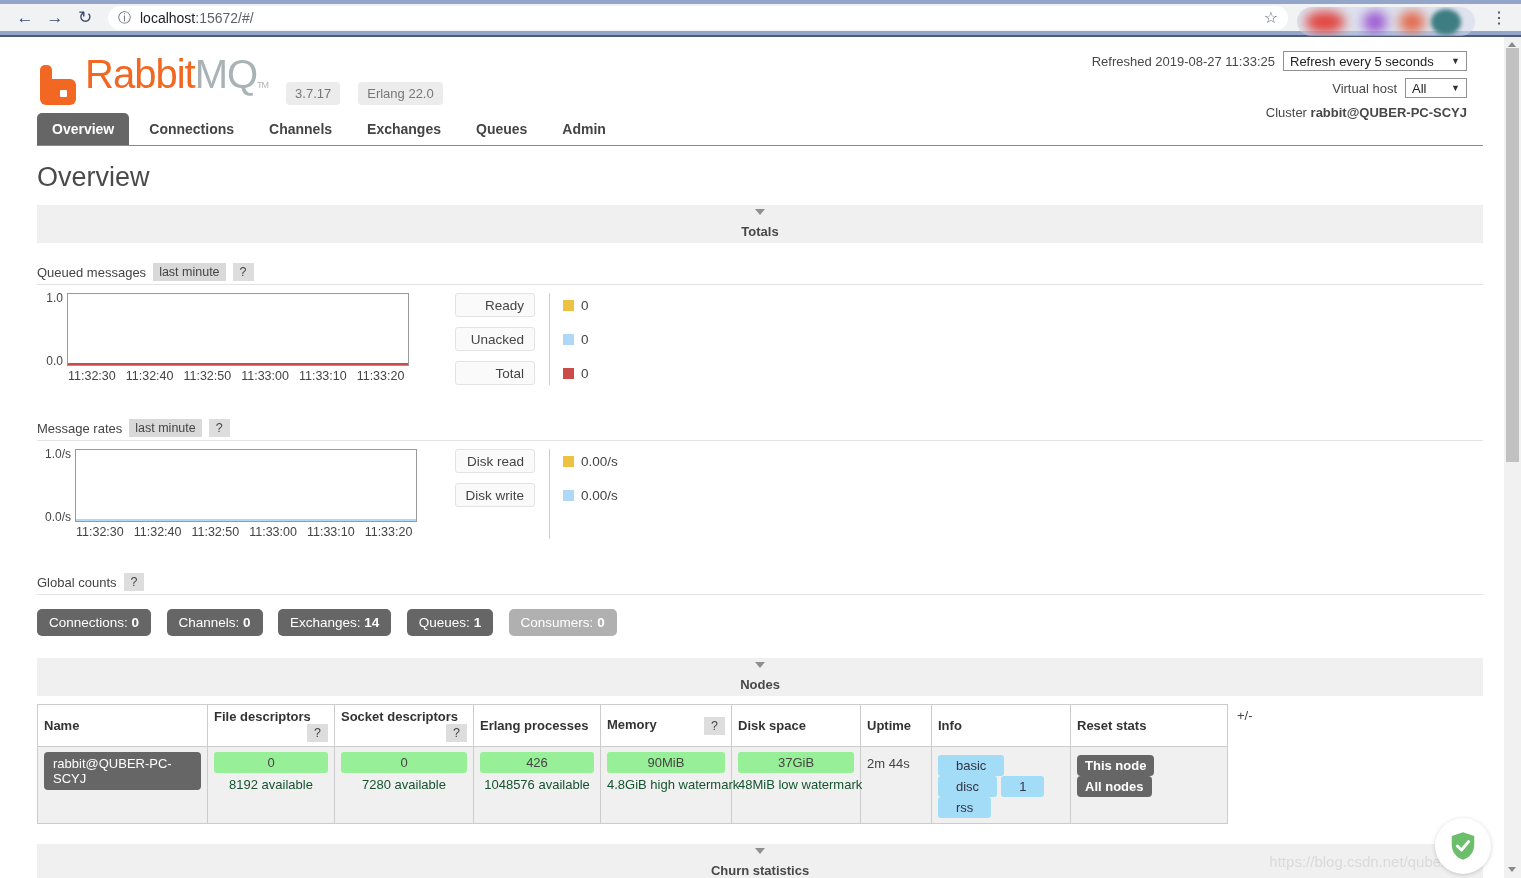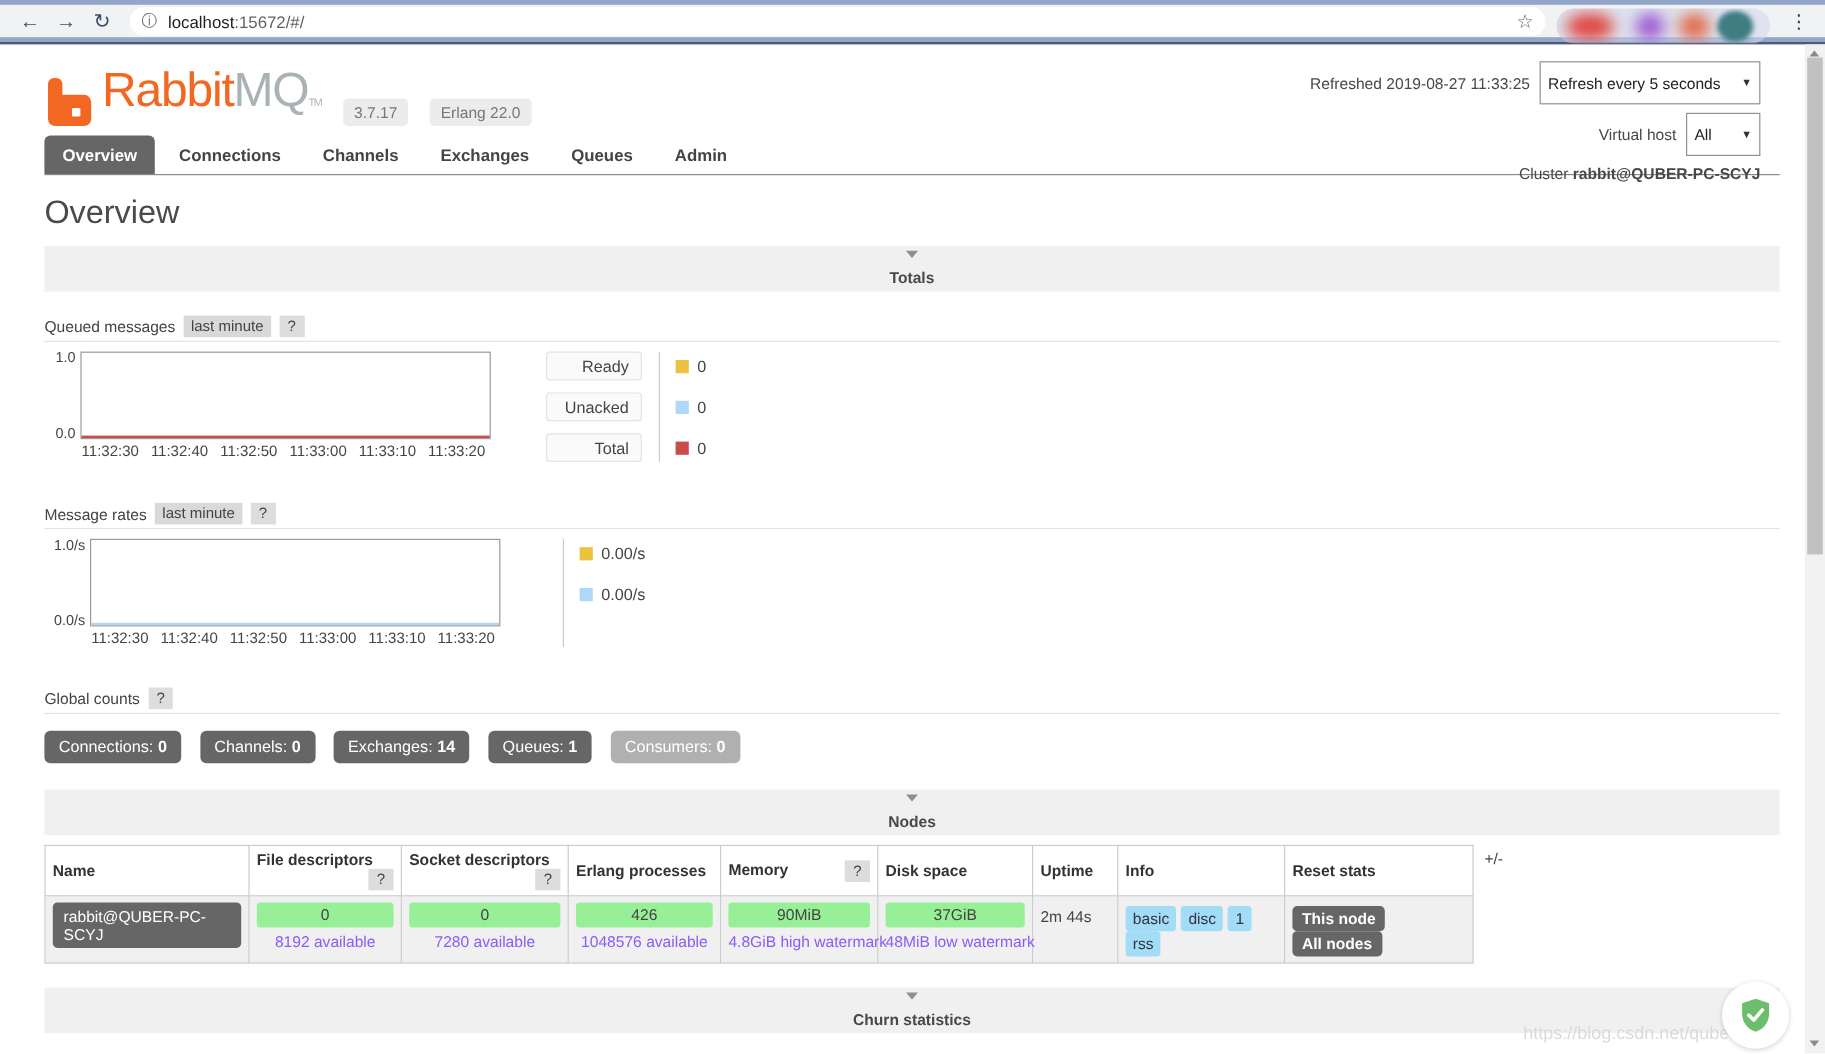--- a/index.html
+++ b/index.html
@@ -38,21 +38,21 @@
   .page { padding:8px 38px 0 37px; position:relative; }
   .brand-row { display:flex; align-items:flex-end; margin-top:8px; height:52px; }
   .brand-text { font-size:40px; letter-spacing:-1px; line-height:40px; margin-left:6px; }
   .brand-rabbit { color:#f26822; }
   .brand-mq { color:#a9b2b5; }
   .brand-tm { font-size:9px; color:#b5b5b5; vertical-align:baseline; }
   .ver-badge { background:#ececec; color:#777; font-size:13px; border-radius:4px;
                padding:4px 9px; margin-left:18px; margin-bottom:0px; }
   .hdr-right { position:absolute; top:14px; right:54px; text-align:right; font-size:13px; color:#484848; }
   .hdr-row { display:flex; justify-content:flex-end; align-items:center; margin-bottom:7px; gap:8px; }
-  .sel { border:1px solid #919191; background:#fff; height:36px; padding:0 6px; font-size:13px; color:#222;
+  .sel { border:1px solid #919191; background:#fff; height:20px; padding:0 6px; font-size:13px; color:#222;
          display:inline-flex; align-items:center; justify-content:space-between; cursor:pointer; }
   .sel .caret { font-size:9px; color:#333; margin-left:10px; }
   .sel.w-refresh { width:184px; }
   .sel.w-vhost { width:62px; }
   .btn-dark { background:#666; color:#fff; border:none; border-radius:4px; padding:3px 8px;
               font-size:13px; font-weight:bold; cursor:pointer; font-family:inherit; }
   
   .tabs { display:flex; border-bottom:1px solid #8a8a8a; margin-top:8px; }
   .tab { padding:8px 15px; margin-right:5px; font-size:14px; font-weight:bold; color:#444; cursor:pointer; }
   .tab.active { background:#666; color:#fff; border-radius:5px 5px 0 0; }
@@ -94,24 +94,24 @@
   .table-wrap { display:flex; align-items:flex-start; margin-top:8px; }
   table.nodes { border-collapse:collapse; table-layout:fixed; width:1190px; font-size:13px; }
   table.nodes th { border:1px solid #ccc; background:#fff; text-align:left; font-weight:bold;
                    color:#333; padding:4px 6px; white-space:nowrap; }
   table.nodes td { border:1px solid #ccc; background:#f0f0f0; padding:5px 6px; vertical-align:top; }
   th .badge-help { float:right; font-weight:normal; }
   .node-badge { display:inline-block; background:#666; color:#fff; border-radius:4px;
                 padding:4px 9px; font-size:13px; cursor:pointer; }
   .bar-green { background:#97f097; border-radius:3px; text-align:center; padding:3px 0;
                color:#444; font-size:13px; }
-  .bar-sub { color:#8b5cf6; font-size:13px; text-align:center; margin-top:4px; white-space:nowrap; overflow:visible; }
+  .bar-sub { color:#14532d; font-size:13px; text-align:center; margin-top:4px; white-space:nowrap; overflow:visible; }
   .uptime-cell { padding-top:9px !important; color:#444; }
   .tag-blue { display:inline-block; background:#a3dcf7; color:#334; border-radius:3px;
-              padding:3px 6px; font-size:13px; margin-right:4px; }
+              padding:3px 18px; font-size:13px; margin-right:4px; }
   .plusminus { margin-left:9px; font-size:13px; color:#444; padding-top:4px; cursor:pointer; white-space:nowrap; }
   
   .watermark { position:absolute; right:54px; bottom:8px; color:#dadada; font-size:15px; }
   .fab { position:absolute; right:30px; bottom:4px; width:56px; height:56px; border-radius:50%;
          background:#fff; box-shadow:0 1px 4px rgba(0,0,0,.18); display:flex; align-items:center;
          justify-content:center; cursor:pointer; }
 </style>
 </head>
 <body>
 
@@ -260,20 +260,24 @@
       <div class="cx" style="margin-left:39px;">
         <span>11:32:30</span>
         <span>11:32:40</span>
         <span>11:32:50</span>
         <span>11:33:00</span>
         <span>11:33:10</span>
         <span>11:33:20</span>
       </div>
     </div>
     <div class="legend" style="margin-left:38px;">
+      <div class="legend-labels">
+        <div class="legend-btn">Disk read</div>
+        <div class="legend-btn">Disk write</div>
+      </div>
       <div class="legend-vals">
         <div class="legend-val">
             <span class="swatch" style="background-color: rgb(237, 194, 64);"></span>
             <span>0.00/s</span>
           </div>
         <div class="legend-val">
             <span class="swatch" style="background-color: rgb(175, 216, 248);"></span>
             <span>0.00/s</span>
           </div>
       </div>

